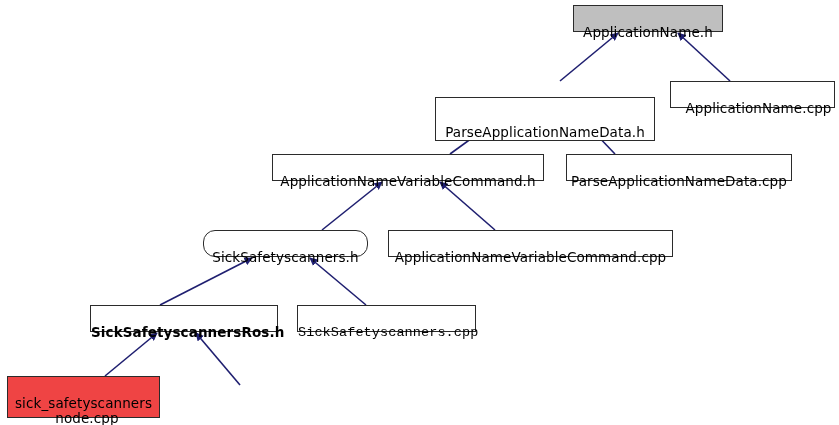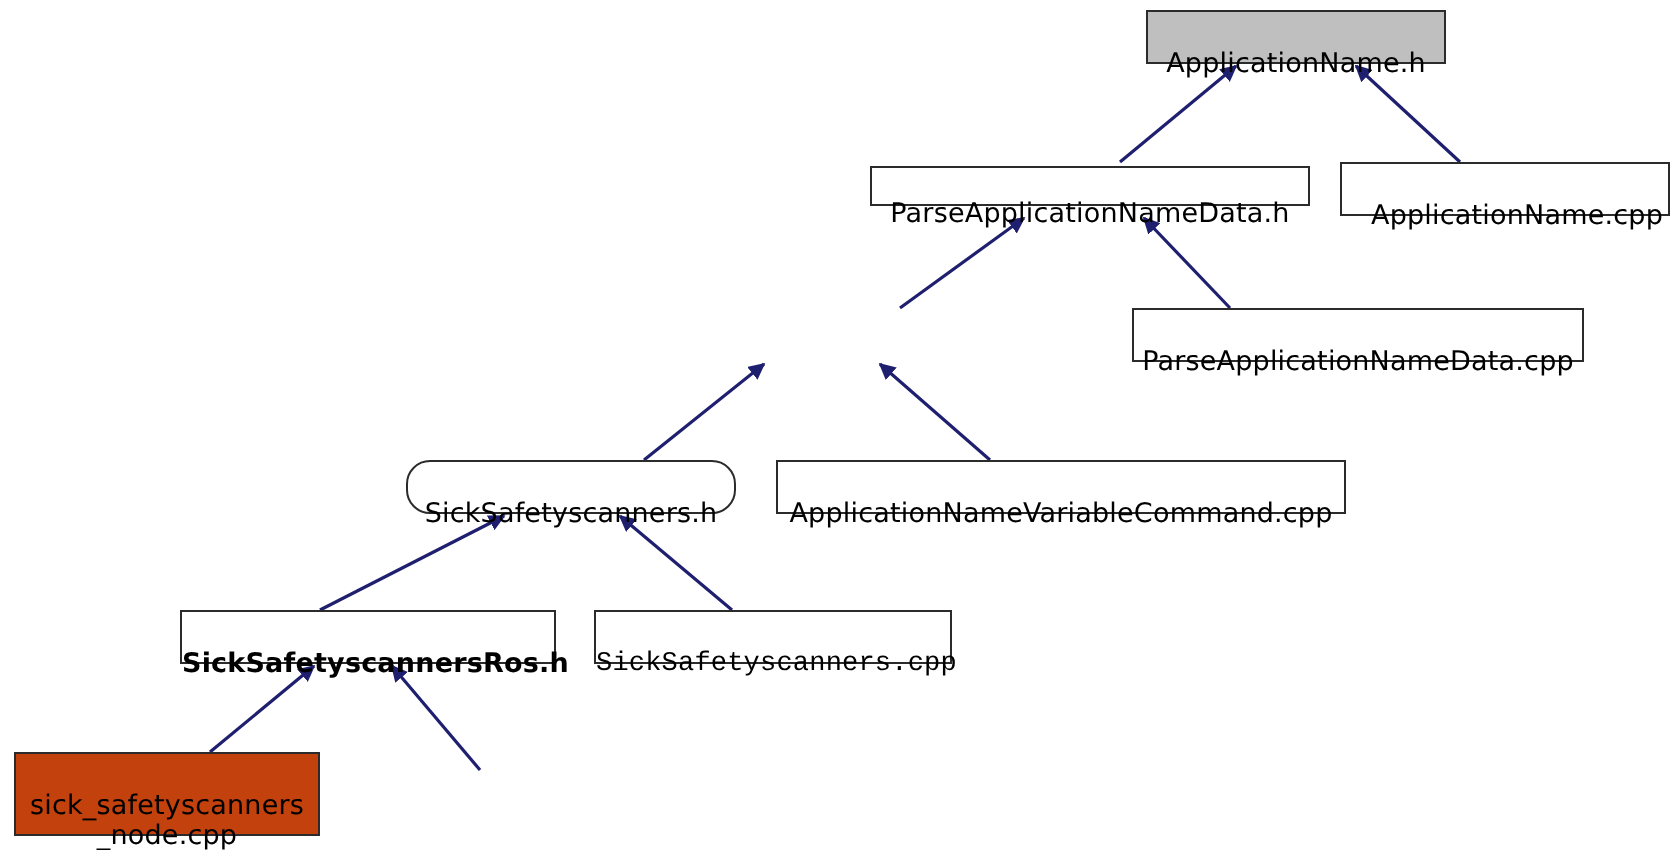--- a/index.html
+++ b/index.html
@@ -64,22 +64,23 @@
       <line x1="450" y1="154" x2="512" y2="109" stroke="#1f1f70" stroke-width="1.6" marker-end="url(#arrowhead)"></line>
       <line x1="615" y1="154" x2="572" y2="109" stroke="#1f1f70" stroke-width="1.6" marker-end="url(#arrowhead)"></line>
       <line x1="322" y1="230" x2="382" y2="182" stroke="#1f1f70" stroke-width="1.6" marker-end="url(#arrowhead)"></line>
       <line x1="495" y1="230" x2="440" y2="182" stroke="#1f1f70" stroke-width="1.6" marker-end="url(#arrowhead)"></line>
       <line x1="160" y1="305" x2="252" y2="258" stroke="#1f1f70" stroke-width="1.6" marker-end="url(#arrowhead)"></line>
       <line x1="366" y1="305" x2="310" y2="258" stroke="#1f1f70" stroke-width="1.6" marker-end="url(#arrowhead)"></line>
       <line x1="105" y1="376" x2="157" y2="333" stroke="#1f1f70" stroke-width="1.6" marker-end="url(#arrowhead)"></line>
       <line x1="240" y1="385" x2="196" y2="333" stroke="#1f1f70" stroke-width="1.6" marker-end="url(#arrowhead)"></line>
     </svg>
 <div class="node root" style="left: 573px; top: 5px; width: 150px; height: 27px; border-color: rgb(43, 43, 43); background: rgb(191, 191, 191);"><span class="label">ApplicationName.h</span></div>
-    <div class="node" style="left: 435px; top: 83px; width: 220px; height: 20px; border-color: rgb(43, 43, 43); background: rgb(255, 255, 255);"><span class="label">ParseApplicationNameData.h</span></div>
+    <div class="node" style="left: 435px; top: 97px; width: 220px; height: 44px; border-color: rgb(43, 43, 43); background: rgb(255, 255, 255); align-items: flex-end;"><span class="label">ParseApplicationNameData.h</span></div>
     <div class="node" style="left: 670px; top: 81px; width: 165px; height: 27px; border-color: rgb(43, 43, 43); background: rgb(255, 255, 255); padding-left: 12px;"><span class="label">ApplicationName.cpp</span></div>
+    <div class="node" style="left: 272px; top: 154px; width: 272px; height: 27px; border-color: rgb(43, 43, 43); background: rgb(255, 255, 255);"><span class="label">ApplicationNameVariableCommand.h</span></div>
     <div class="node" style="left: 566px; top: 154px; width: 226px; height: 27px; border-color: rgb(43, 43, 43); background: rgb(255, 255, 255);"><span class="label">ParseApplicationNameData.cpp</span></div>
     <div class="node" style="left: 203px; top: 230px; width: 165px; height: 27px; border-color: rgb(43, 43, 43); background: rgb(255, 255, 255); border-radius: 12px;"><span class="label">SickSafetyscanners.h</span></div>
     <div class="node" style="left: 388px; top: 230px; width: 285px; height: 27px; border-color: rgb(43, 43, 43); background: rgb(255, 255, 255);"><span class="label">ApplicationNameVariableCommand.cpp</span></div>
     <div class="node" style="left: 90px; top: 305px; width: 188px; height: 27px; border-color: rgb(43, 43, 43); background: rgb(255, 255, 255); font-weight: bold;"><span class="label">SickSafetyscannersRos.h</span></div>
     <div class="node" style="left: 297px; top: 305px; width: 179px; height: 27px; border-color: rgb(43, 43, 43); background: rgb(255, 255, 255); font-family: Liberation Mono, monospace;"><span class="label">SickSafetyscanners.cpp</span></div>
-    <div class="node" style="left: 7px; top: 376px; width: 153px; height: 42px; border-color: rgb(43, 43, 43); background: #c2410c;"><span class="label">sick_safetyscanners
+    <div class="node" style="left: 7px; top: 376px; width: 153px; height: 42px; border-color: rgb(43, 43, 43); background: #ef4444;"><span class="label">sick_safetyscanners
 _node.cpp</span></div>
   </div>
 
 </body></html>

